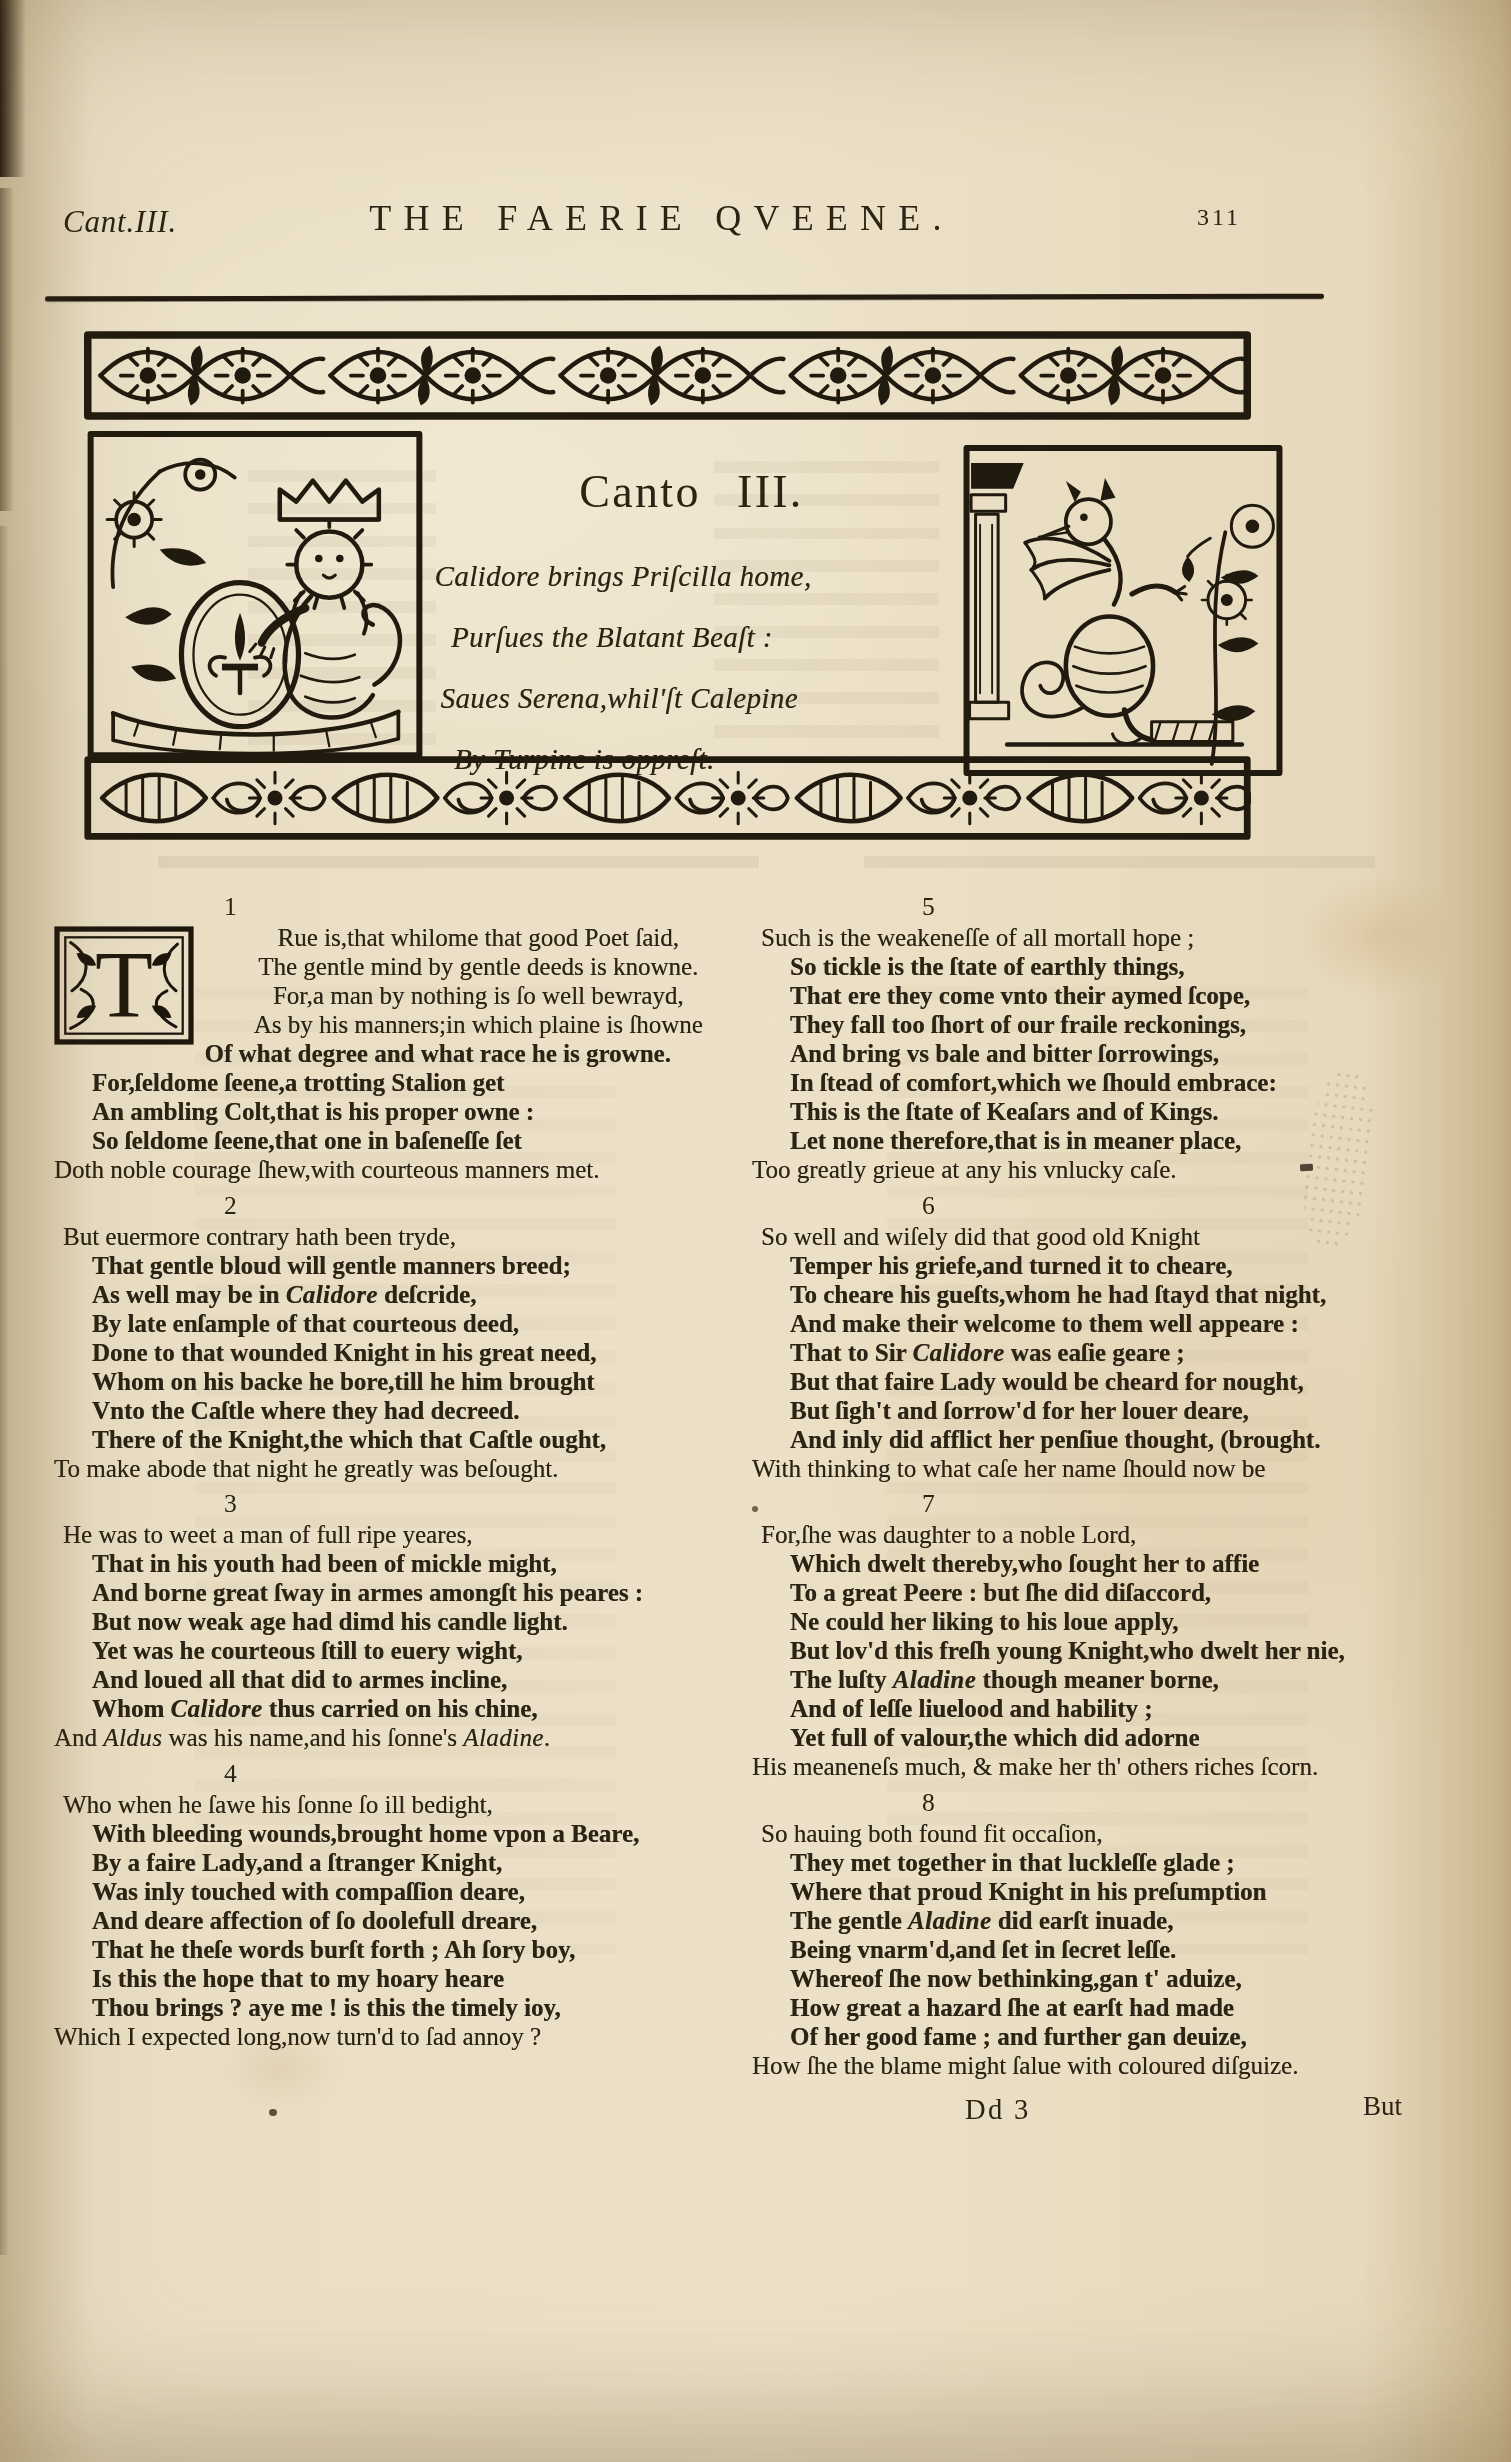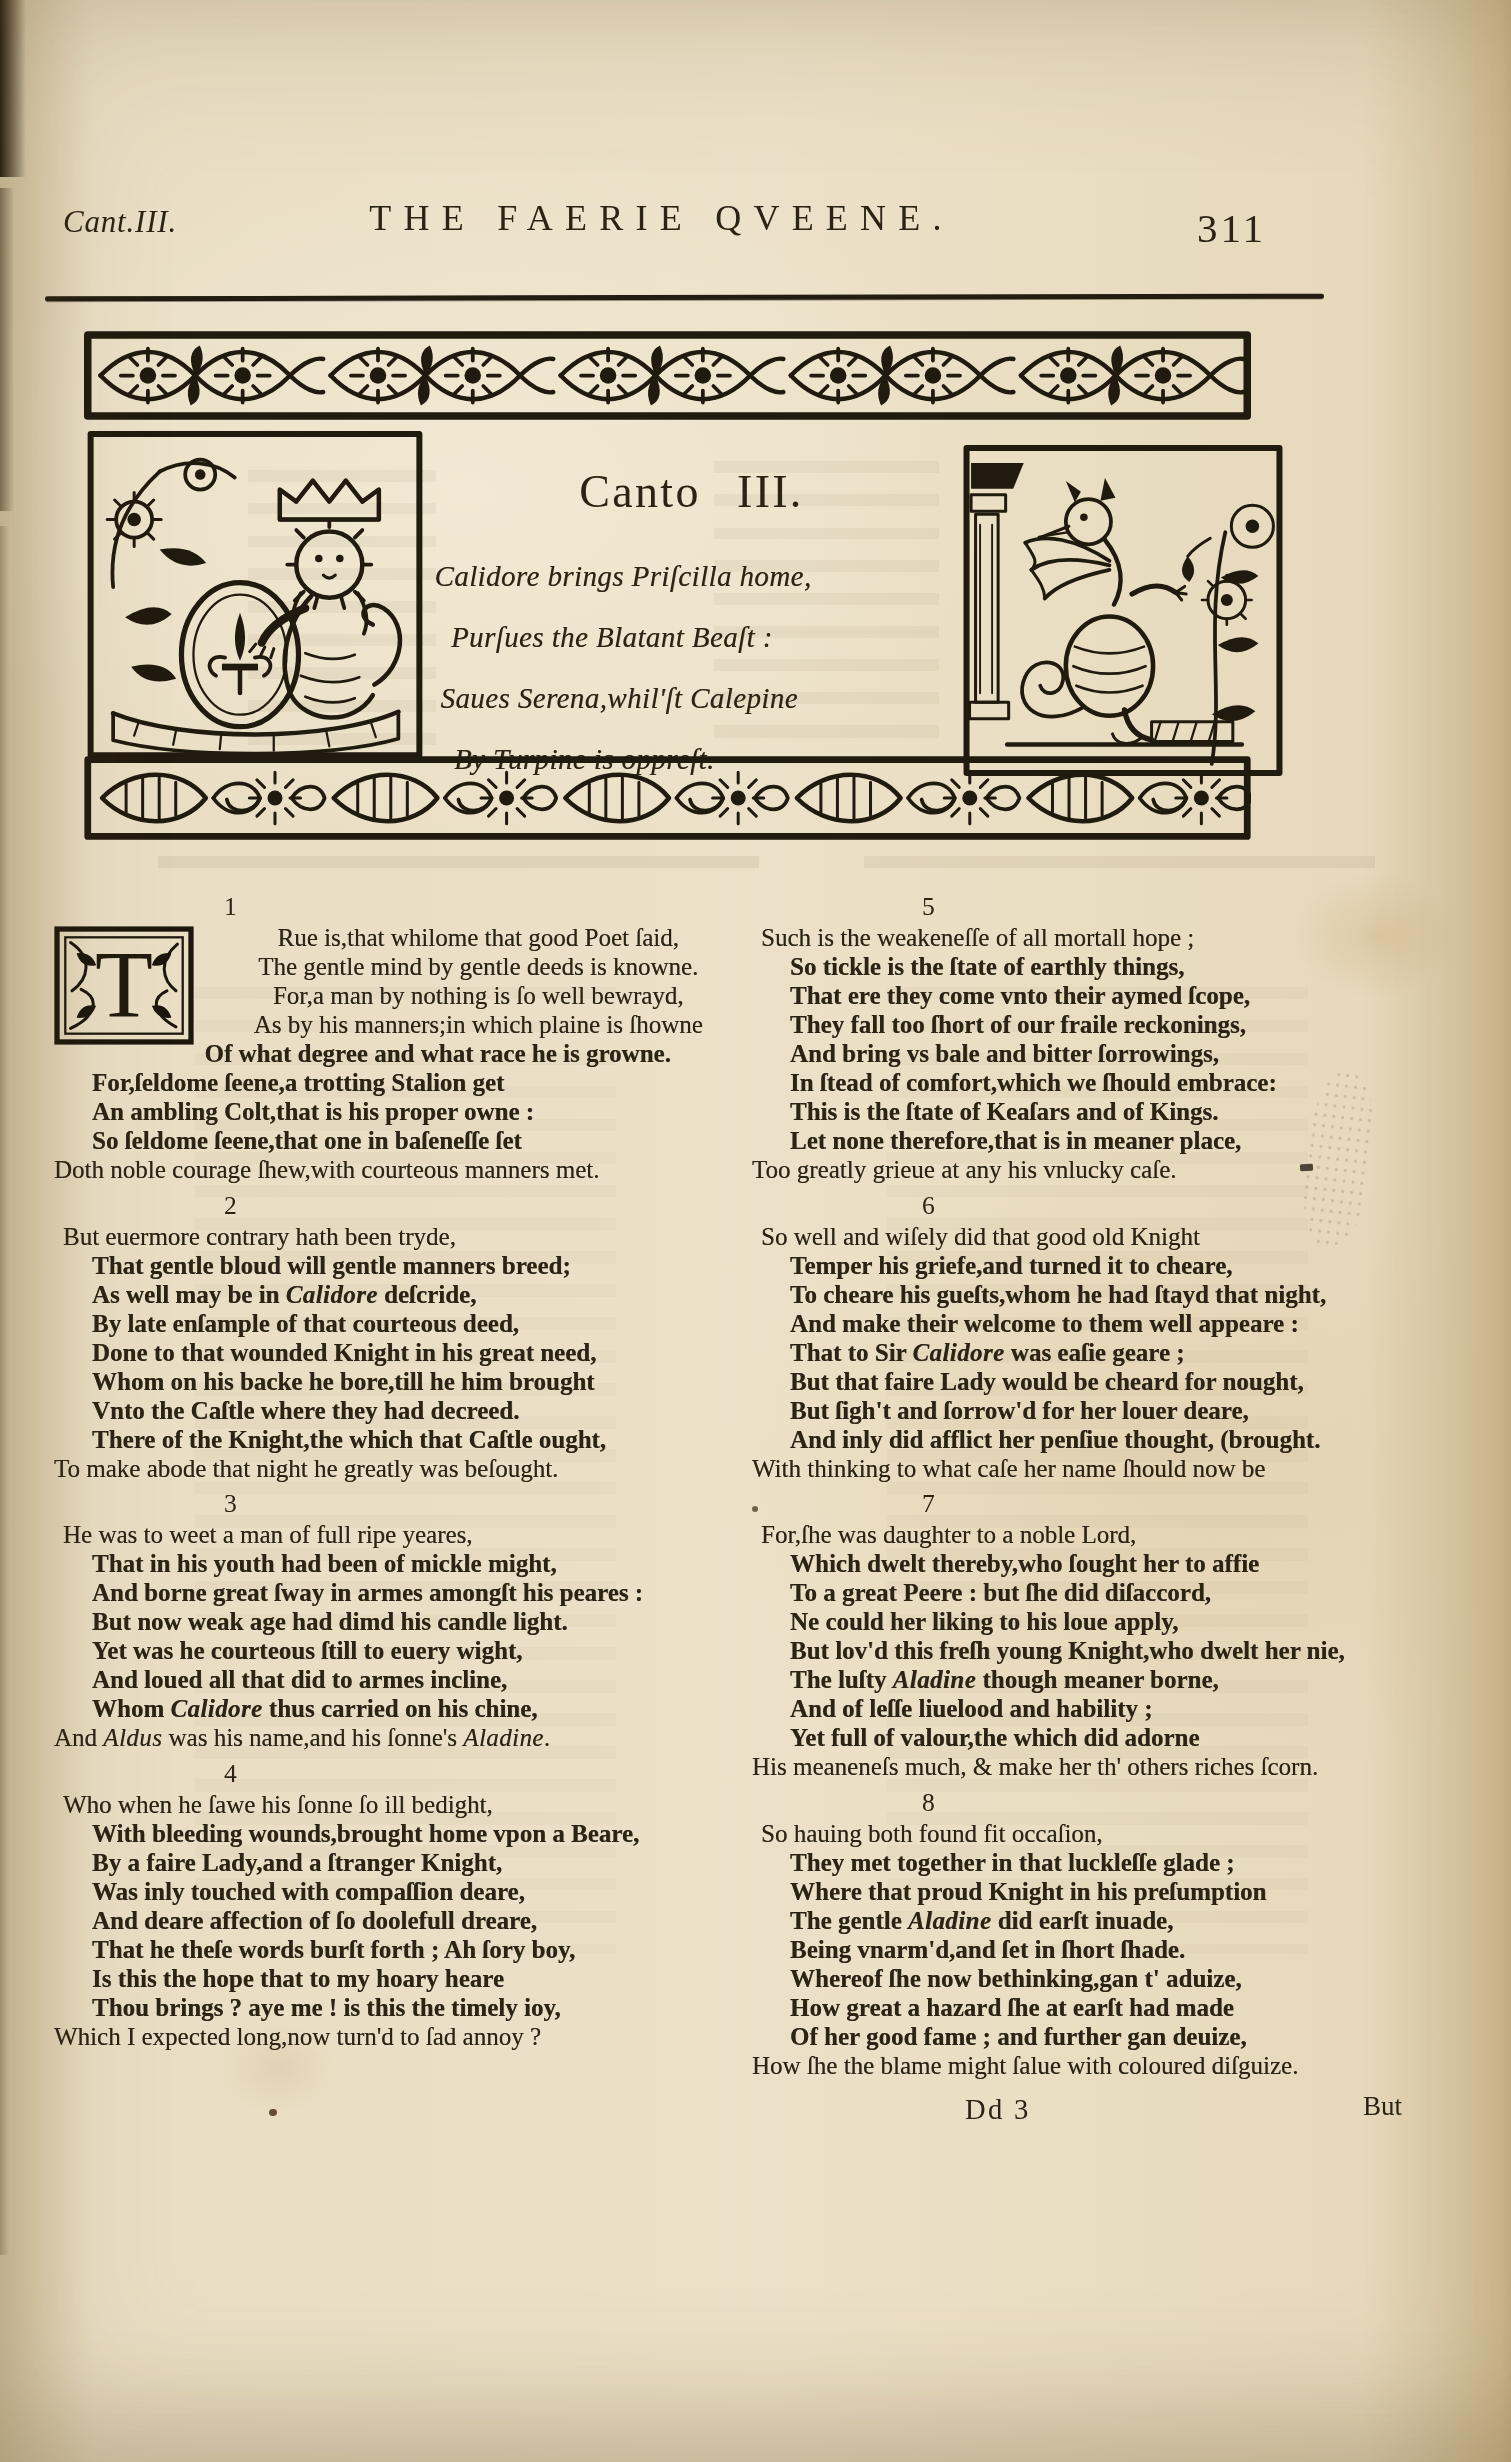--- a/index.html
+++ b/index.html
@@ -12,21 +12,21 @@
       linear-gradient(90deg, #d8c8a6 0%, #e9dec4 6%, #ece1c8 50%, #e6d9bc 88%, #d3bf97 97%, #b89d72 100%),
       #e8dcc2;
     font-family:"Liberation Serif","DejaVu Serif",serif;color:#2b2314;padding-left:36px;}
   .page::after{content:"";position:absolute;inset:0;pointer-events:none;
     box-shadow:inset 0 0 165px rgba(110,85,45,.30), inset 0 -45px 90px rgba(110,85,45,.16);}
   .bindmark{position:absolute;background:linear-gradient(90deg,#1c150c,rgba(28,21,12,0));}
   .bindstreak{position:absolute;background:linear-gradient(90deg,rgba(40,30,16,.5),rgba(40,30,16,0));}
   
   .hdr-cant{position:absolute;left:63px;top:204px;font-style:italic;font-size:31px;letter-spacing:0.8px;}
   .hdr-title{position:absolute;left:248px;top:197px;width:827px;text-align:center;font-size:36px;letter-spacing:.34em;}
-  .hdr-page{position:absolute;left:1197px;top:204px;font-size:41px;letter-spacing:3px;}
+  .hdr-page{position:absolute;left:1197px;top:204px;font-size:24px;letter-spacing:3px;}
   .hdr-rule{position:absolute;left:45px;top:295px;width:1279px;height:4.5px;background:#241c11;border-radius:2.3px;transform:rotate(-.12deg);box-shadow:0 0.8px 0 rgba(36,28,17,.4);}
   
   .frieze-top{position:absolute;left:84px;top:329px;width:1167px;height:93px;}
   .frieze-bottom{position:absolute;left:84px;top:755px;width:1167px;height:86px;}
   .cut-left{position:absolute;left:86px;top:428px;width:338px;height:334px;}
   .cut-right{position:absolute;left:962px;top:442px;width:322px;height:337px;}
   svg{display:block;width:100%;height:100%;}
   svg .ln{stroke:#211a0e;fill:none;stroke-linecap:round;stroke-linejoin:round;}
   svg .fl{fill:#211a0e;stroke:none;}
   
@@ -316,21 +316,21 @@
         <div class="line mid">And of leſſe liuelood and hability ;</div>
         <div class="line mid">Yet full of valour,the which did adorne</div>
         <div class="line last">His meaneneſs much, &amp; make her th' others riches ſcorn.</div>
       </div>
       <div class="stanza">
         <div class="num">8</div>
         <div class="line first">So hauing both found fit occaſion,</div>
         <div class="line mid">They met together in that luckleſſe glade ;</div>
         <div class="line mid">Where that proud Knight in his preſumption</div>
         <div class="line mid">The gentle <i>Aladine</i> did earſt inuade,</div>
-        <div class="line mid">Being vnarm'd,and ſet in ſhort ſhade.</div>
+        <div class="line mid">Being vnarm'd,and ſet in ſecret leſſe.</div>
         <div class="line mid">Whereof ſhe now bethinking,gan t' aduize,</div>
         <div class="line mid">How great a hazard ſhe at earſt had made</div>
         <div class="line mid">Of her good fame ; and further gan deuize,</div>
         <div class="line last">How ſhe the blame might ſalue with coloured diſguize.</div>
       </div>
     </div>
 
   <div class="sig">Dd 3</div>
   <div class="catch">But</div>
 

